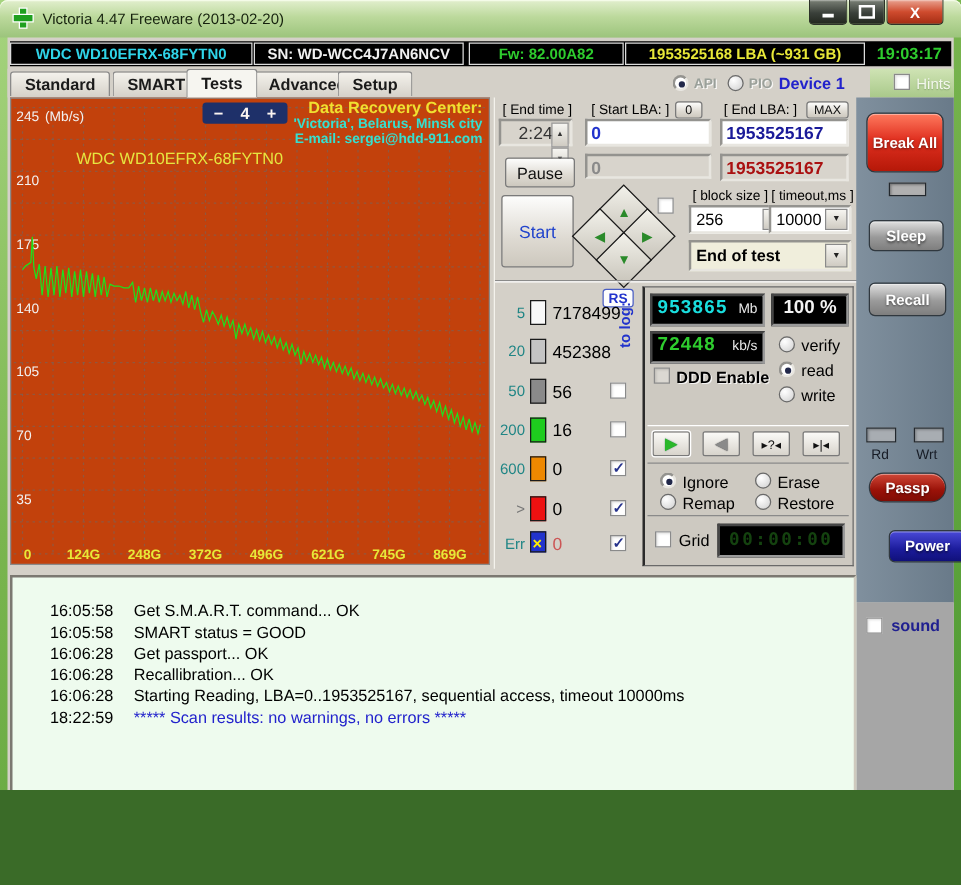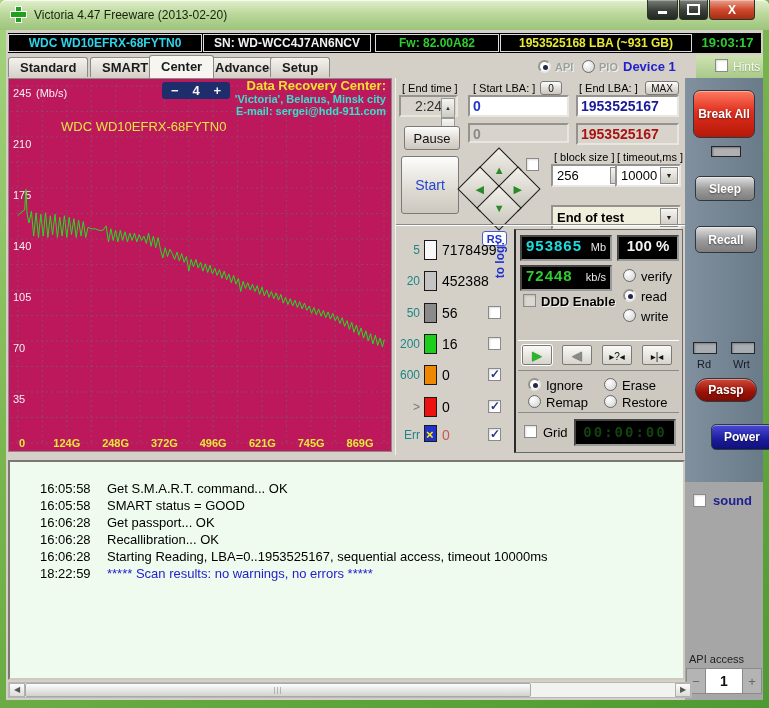--- a/index.html
+++ b/index.html
@@ -1,16 +1,16 @@
 <!DOCTYPE html>
 <html><head>
 <meta charset="utf-8">
 <style>
   html,body{margin:0;padding:0;background:#3a6b28;font-family:"Liberation Sans",sans-serif;}
-  #stage{position:relative;width:769px;height:708px;overflow:hidden;
+  #stage{position:relative;width:769px;height:632px;overflow:hidden;
     background:linear-gradient(150deg,#a6d47f 0%,#7ab54f 40%,#4e9a32 100%);}
   .abs{position:absolute;}
   
   .titlebar{position:absolute;left:0;top:0;right:0;height:30px;
     background:linear-gradient(#e2efce,#bcd99c 45%,#9cc47c);border-radius:6px 6px 0 0;
     box-shadow:inset 0 1px 0 #f4fbe8;}
   .appicon{position:absolute;left:11px;top:7px;width:15px;height:15px;}
   .appicon::before{content:"";position:absolute;left:5px;top:0;width:5px;height:15px;background:#1fa01f;box-shadow:0 0 0 1px #fff;}
   .appicon::after{content:"";position:absolute;left:0;top:5px;width:15px;height:5px;background:#1fa01f;box-shadow:0 0 0 1px #fff;}
   .titletext{position:absolute;left:34px;top:0;height:30px;line-height:30px;font-size:12px;color:#16220e;}
@@ -36,21 +36,21 @@
   .tab.active{top:0;height:22px;line-height:22px;background:#f6f5f0;z-index:2;}
   .radio{width:13px;height:13px;border-radius:50%;background:radial-gradient(circle at 35% 30%,#fff,#cfcfcf);
     border:1px solid #6a6a6a;box-sizing:border-box;position:absolute;}
   .radio.sel::after{content:"";position:absolute;left:3px;top:3px;width:5px;height:5px;border-radius:50%;background:#22284a;}
   .cb{width:13px;height:13px;background:#fff;border:1px solid #8a8a8a;box-shadow:inset 1px 1px 2px #00000022;
     box-sizing:border-box;position:absolute;}
   .cb.checked::after{content:"\2713";position:absolute;left:1px;top:-2px;font-size:12px;font-weight:bold;color:#26328c;}
   .cb.disabled{background:#dbd8d2;}
   .dimlabel{color:#9aa09a;text-shadow:1px 1px 0 #ffffffcc;font-weight:bold;font-size:11px;}
   
-  .graph{position:absolute;left:2px;top:48px;width:382px;height:372px;background:#be185d;border:1px solid #8a8a8a;box-sizing:content-box;}
+  .graph{position:absolute;left:2px;top:48px;width:382px;height:372px;background:#c2410c;border:1px solid #8a8a8a;box-sizing:content-box;}
   svg text{font-family:"Liberation Sans",sans-serif;}
   .grid{stroke:#6a6a6a;stroke-width:1;stroke-dasharray:2 3;opacity:.55;}
   .ylab{fill:#f2f2f2;font-size:11px;}
   .xlab{fill:#e8e838;font-size:11px;font-weight:bold;}
   .zoomctl{position:absolute;left:153px;top:3px;width:68px;height:17px;background:#16306e;border-radius:3px;
     color:#fff;display:flex;align-items:center;justify-content:space-between;padding:0 9px;box-sizing:border-box;
     font-size:13px;font-weight:bold;opacity:.95;}
   .banner{position:absolute;right:5px;top:1px;text-align:right;line-height:12.5px;}
   .banner .t1{color:#f0e030;font-weight:bold;font-size:13px;}
   .banner .t2{color:#35e0d0;font-weight:bold;font-size:11px;}
@@ -162,21 +162,21 @@
       <span class="seg" style="left: 367px; width: 122px; color: rgb(46, 204, 46);">Fw: 82.00A82</span>
       <span class="seg" style="left: 492px; width: 190px; color: rgb(232, 232, 56);">1953525168 LBA (~931 GB)</span>
       <span class="clockseg" style="left: 686px; width: 67px; color: rgb(46, 204, 46);">19:03:17</span>
     </div>
 
     <div class="tabrow">
       <div class="tabstrip"></div>
       <div class="hintsbg"></div>
       <div class="tab" style="left:2px;">Standard</div>
       <div class="tab" style="left:84px;">SMART</div>
-      <div class="tab active" style="left:143px;">Center</div>
+      <div class="tab active" style="left:143px;">Tests</div>
       <div class="tab" style="left:197px;">Advanced</div>
       <div class="tab" style="left:264px;">Setup</div>
       <span class="radio sel" style="left:532px;top:5px;"></span>
       <span class="dimlabel abs" style="left:549px;top:6px;">API</span>
       <span class="radio" style="left:576px;top:5px;"></span>
       <span class="dimlabel abs" style="left:593px;top:6px;">PIO</span>
       <span class="abs" style="left:617px;top:4px;font-size:13px;font-weight:bold;color:#2222cc;">Device 1</span>
       <span class="cb" style="left:709px;top:4px;"></span>
       <span class="abs" style="left:727px;top:5px;font-size:12px;color:#f4f8ee;text-shadow:0 1px 1px #44663366;">Hints</span>
     </div>
@@ -284,21 +284,21 @@
       <span class="lbl" style="left:158px;top:73px;">[ block size ]</span>
       <div class="sel" style="left:155px;top:86px;width:80px;height:23px;">
         <span>256</span>
           <span class="selarrow">▼</span>
       </div>
       <span class="lbl" style="left:221px;top:73px;">[ timeout,ms ]</span>
       <div class="sel" style="left:219px;top:86px;width:66px;height:23px;">
         <span>10000</span>
           <span class="selarrow">▼</span>
       </div>
-      <div class="sel" style="left:155px;top:127px;width:130px;height:25px;background:#f0eedc;font-weight:bold;">
+      <div class="sel" style="left:155px;top:114px;width:130px;height:25px;background:#f0eedc;font-weight:bold;">
         <span>End of test</span>
           <span class="selarrow">▼</span>
       </div>
 
       <div class="groove" style="left:0;top:146px;width:290px;"></div>
 
       <div class="rsbtn" style="top:153px;">RS</div>
       <div class="tolog">to log:</div>
 
       <div class="crow" style="top:162px;">

